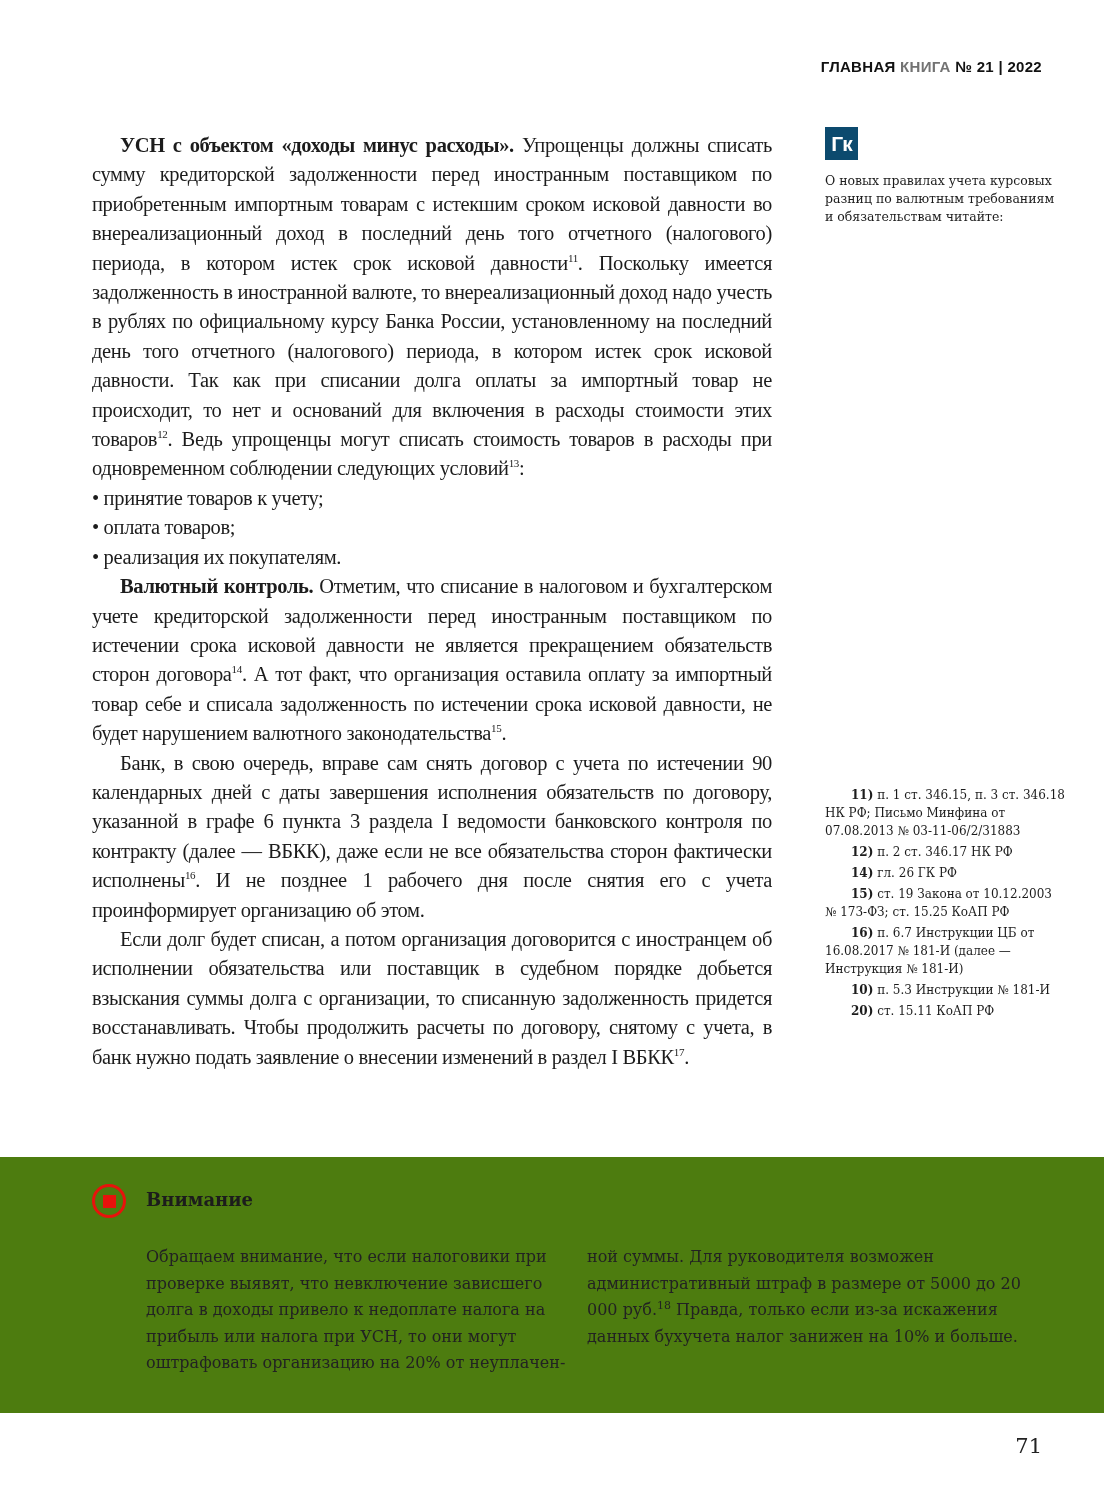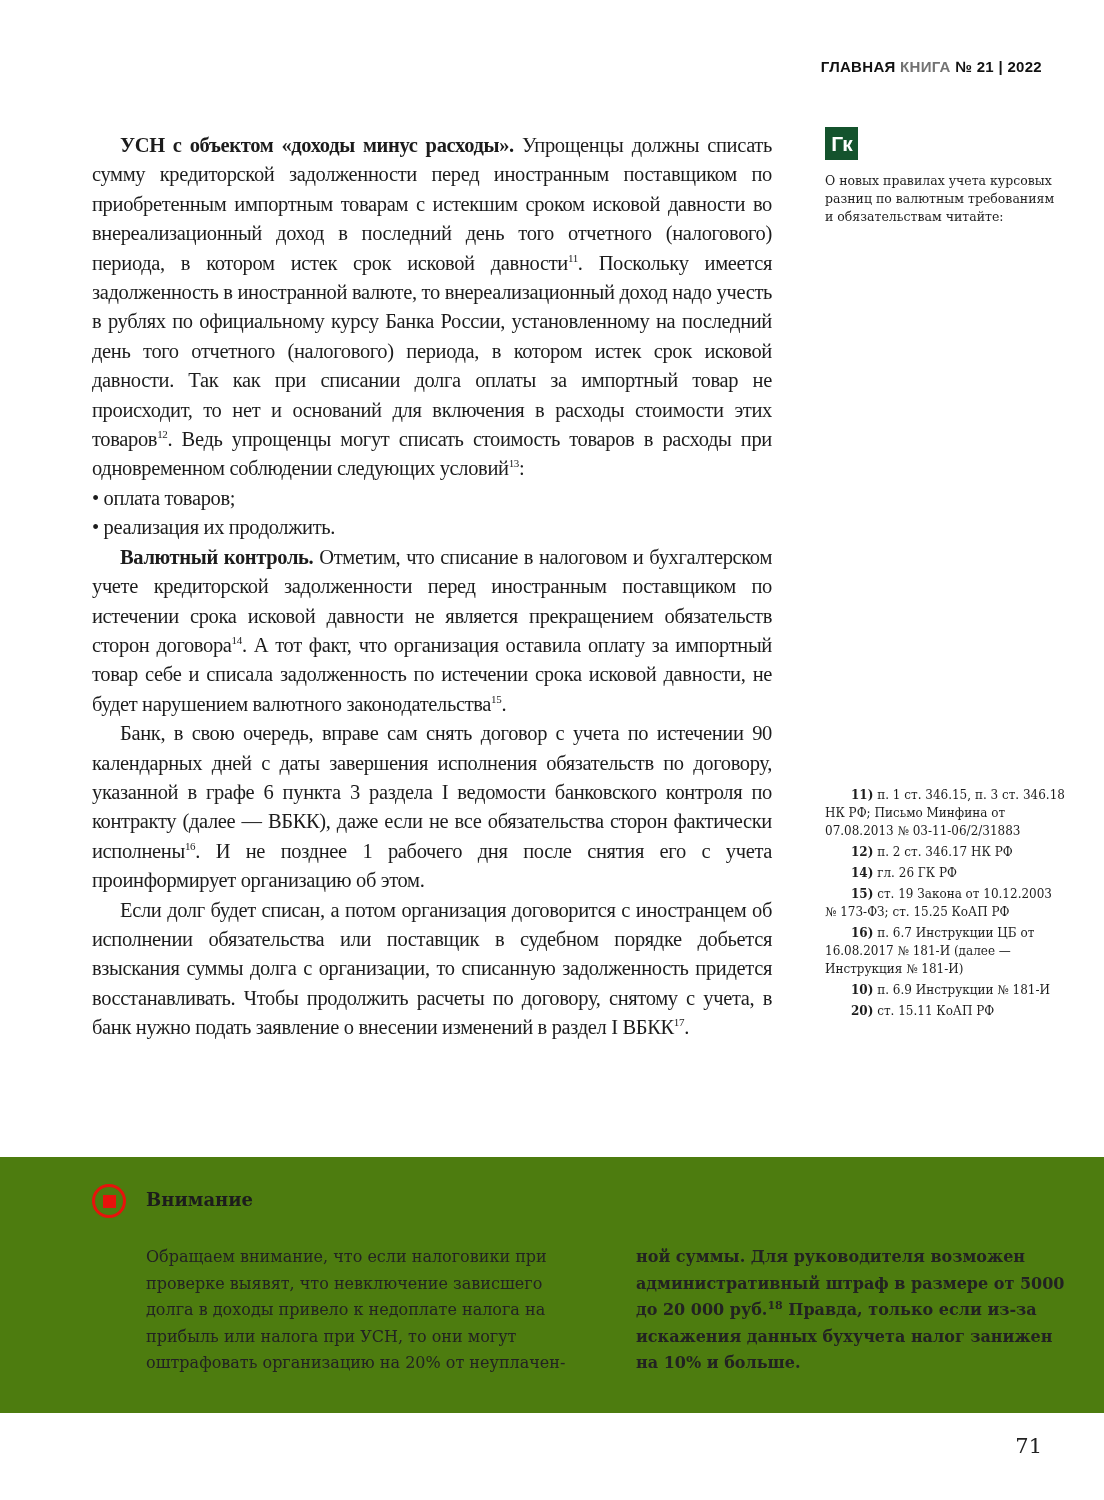--- a/index.html
+++ b/index.html
@@ -20,21 +20,21 @@
     font-family: "Liberation Serif", serif; letter-spacing: -0.35px;
   }
   .main p { margin: 0; text-indent: 28px; }
   .main b { font-weight: 700; }
   .main ul { list-style: none; padding: 0; margin: 0; }
   .main li { text-indent: 0; }
   .main li::before { content: "• "; }
   sup { font-size: 11px; line-height: 0; vertical-align: super; }
   .sidebar-link { position: absolute; left: 825px; top: 127px; width: 230px; }
   .gk-logo {
-    width: 33px; height: 33px; background: #14532d; color: #fff;
+    width: 33px; height: 33px; background: #0c4a6e; color: #fff;
     font-family: "Liberation Sans", sans-serif; font-weight: 700; font-size: 21px;
     display: flex; align-items: center; justify-content: center; letter-spacing: -1px;
   }
   .sidebar-text { margin-top: 12px; font-size: 13.5px; line-height: 18px; font-family: "DejaVu Serif", serif; font-size: 12.5px; }
   .sidebar-refs { font-weight: 700; font-size: 13px; line-height: 18px; margin-top: 2px; font-family: "DejaVu Serif", serif; }
   .footnotes {
     position: absolute; left: 825px; top: 786px; width: 240px;
     font-family: "DejaVu Serif", serif; font-size: 12px; line-height: 18px;
   }
   .footnote { margin-bottom: 3px; }
@@ -56,58 +56,59 @@
   .att-icon span { display: block; width: 13px; height: 13px; background: #e8120c; }
   .att-title {
     position: absolute; left: 146px; top: 32px;
     font-family: "DejaVu Serif", serif; font-weight: 700; font-size: 18px;
   }
   .att-col {
     position: absolute; top: 87px; width: 440px;
     font-family: "DejaVu Serif", serif; font-size: 16px; line-height: 26.5px; color: #222;
   }
   .att-col.left { left: 146px; }
-  .att-col.right { left: 636px; font-weight: bold; }
+  .att-col.right { left: 587px; }
   .page-number {
     position: absolute; right: 62px; top: 1434px;
     font-family: "DejaVu Serif", serif; font-size: 21px; color: #222;
   }
 </style>
 </head>
 <body>
 
 <div class="header">
   <span>ГЛАВНАЯ</span>
   <span class="brand-accent">КНИГА</span>
   <span>№ 21 | 2022</span>
 </div>
 
 <div class="main">
   <p><b>УСН с объектом «доходы минус расходы».</b><span> Упрощенцы должны списать сумму кредиторской задолженности перед иностранным поставщиком по приобретенным импортным товарам с истекшим сроком исковой давности во внереализационный доход в последний день того отчетного (налогового) периода, в котором истек срок исковой давности</span><sup>11</sup><span>. Поскольку имеется задолженность в иностранной валюте, то внереализационный доход надо учесть в рублях по официальному курсу Банка России, установленному на последний день того отчетного (налогового) периода, в котором истек срок исковой давности. Так как при списании долга оплаты за импортный товар не происходит, то нет и оснований для включения в расходы стоимости этих товаров</span><sup>12</sup><span>. Ведь упрощенцы могут списать стоимость товаров в расходы при одновременном соблюдении следующих условий</span><sup>13</sup><span>:</span></p>
   <ul>
+    <li>принятие товаров к учету;</li>
     <li>оплата товаров;</li>
-    <li>реализация их продолжить.</li>
+    <li>реализация их покупателям.</li>
   </ul>
   <p><b>Валютный контроль.</b><span> Отметим, что списание в налоговом и бухгалтерском учете кредиторской задолженности перед иностранным поставщиком по истечении срока исковой давности не является прекращением обязательств сторон договора</span><sup>14</sup><span>. А тот факт, что организация оставила оплату за импортный товар себе и списала задолженность по истечении срока исковой давности, не будет нарушением валютного законодательства</span><sup>15</sup><span>.</span></p>
   <p><span>Банк, в свою очередь, вправе сам снять договор с учета по истечении 90 календарных дней с даты завершения исполнения обязательств по договору, указанной в графе 6 пункта 3 раздела I ведомости банковского контроля по контракту (далее — ВБКК), даже если не все обязательства сторон фактически исполнены</span><sup>16</sup><span>. И не позднее 1 рабочего дня после снятия его с учета проинформирует организацию об этом.</span></p>
   <p><span>Если долг будет списан, а потом организация договорится с иностранцем об исполнении обязательства или поставщик в судебном порядке добьется взыскания суммы долга с организации, то списанную задолженность придется восстанавливать. Чтобы продолжить расчеты по договору, снятому с учета, в банк нужно подать заявление о внесении изменений в раздел I ВБКК</span><sup>17</sup><span>.</span></p>
 </div>
 
 <div class="sidebar-link">
   <div class="gk-logo">Гк</div>
   <div class="sidebar-text">О новых правилах учета курсовых разниц по валютным требованиям и обязательствам читайте:</div>
 </div>
 
 <div class="footnotes">
   <div class="footnote"><span class="num">11)</span><span> п. 1 ст. 346.15, п. 3 ст. 346.18 НК РФ; Письмо Минфина от 07.08.2013 № 03-11-06/2/31883</span></div>
   <div class="footnote"><span class="num">12)</span><span> п. 2 ст. 346.17 НК РФ</span></div>
   <div class="footnote"><span class="num">14)</span><span> гл. 26 ГК РФ</span></div>
   <div class="footnote"><span class="num">15)</span><span> ст. 19 Закона от 10.12.2003 № 173-ФЗ; ст. 15.25 КоАП РФ</span></div>
   <div class="footnote"><span class="num">16)</span><span> п. 6.7 Инструкции ЦБ от 16.08.2017 № 181-И (далее — Инструкция № 181-И)</span></div>
-  <div class="footnote"><span class="num">10)</span><span> п. 6.9 Инструкции № 181-И</span></div>
+  <div class="footnote"><span class="num">10)</span><span> п. 5.3 Инструкции № 181-И</span></div>
   <div class="footnote"><span class="num">20)</span><span> ст. 15.11 КоАП РФ</span></div>
 </div>
 
 <div class="attention">
   <div class="att-icon">
       <span></span>
     </div>
   <div class="att-title">Внимание</div>
   <div class="att-col left">Обращаем внимание, что если налоговики при проверке выявят, что невключение зависшего долга в доходы привело к недоплате налога на прибыль или налога при УСН, то они могут оштрафовать организацию на 20% от неуплачен-</div>
   <div class="att-col right"><span>ной суммы. Для руководителя возможен административный штраф в размере от 5000 до 20 000 руб.</span><sup>18</sup><span> Правда, только если из-за искажения данных бухучета налог занижен на 10% и больше.</span></div>

